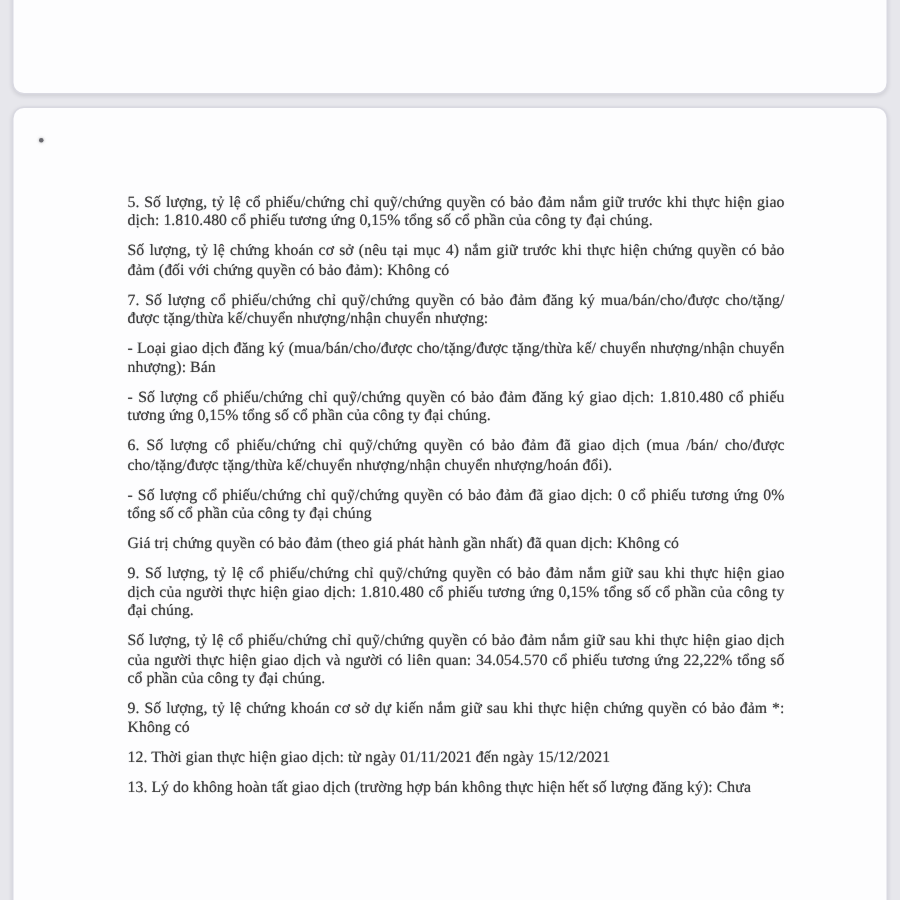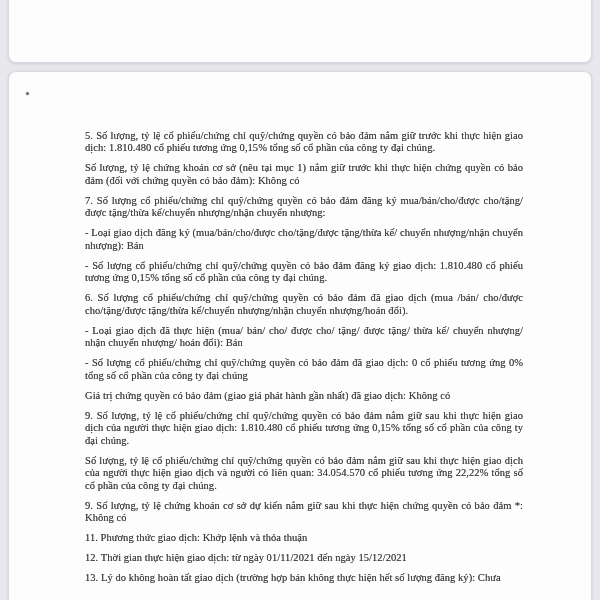--- a/index.html
+++ b/index.html
@@ -63,27 +63,25 @@
 <div class="page-card prev">
   
 </div>
 
 <div class="page-card cur"></div>
 
 <div class="ink-speck"></div>
 
 <div class="doc-content">
   <p>5. Số lượng, tỷ lệ cổ phiếu/chứng chỉ quỹ/chứng quyền có bảo đảm nắm giữ trước khi thực hiện giao dịch: 1.810.480 cổ phiếu tương ứng 0,15% tổng số cổ phần của công ty đại chúng.</p>
-  <p>Số lượng, tỷ lệ chứng khoán cơ sở (nêu tại mục 1) nắm giữ trước khi thực hiện chứng quyền có bảo đảm (đối với chứng quyền có bảo đảm): Không có</p>
+  <p>Số lượng, tỷ lệ chứng khoán cơ sở (nêu tại mục 4) nắm giữ trước khi thực hiện chứng quyền có bảo đảm (đối với chứng quyền có bảo đảm): Không có</p>
   <p>7. Số lượng cổ phiếu/chứng chỉ quỹ/chứng quyền có bảo đảm đăng ký mua/bán/cho/được cho/tặng/được tặng/thừa kế/chuyển nhượng/nhận chuyển nhượng:</p>
   <p>- Loại giao dịch đăng ký (mua/bán/cho/được cho/tặng/được tặng/thừa kế/ chuyển nhượng/nhận chuyển nhượng): Bán</p>
   <p>- Số lượng cổ phiếu/chứng chỉ quỹ/chứng quyền có bảo đảm đăng ký giao dịch: 1.810.480 cổ phiếu tương ứng 0,15% tổng số cổ phần của công ty đại chúng.</p>
   <p>6. Số lượng cổ phiếu/chứng chỉ quỹ/chứng quyền có bảo đảm đã giao dịch (mua /bán/ cho/được cho/tặng/được tặng/thừa kế/chuyển nhượng/nhận chuyển nhượng/hoán đổi).</p>
-  <p>- Loại giao dịch đã thực hiện (mua/ bán/ cho/ được cho/ tặng/ được tặng/ thừa kế/ chuyển nhượng/ nhận chuyển nhượng/ hoán đổi): Bán</p>
   <p>- Số lượng cổ phiếu/chứng chỉ quỹ/chứng quyền có bảo đảm đã giao dịch: 0 cổ phiếu tương ứng 0% tổng số cổ phần của công ty đại chúng</p>
-  <p>Giá trị chứng quyền có bảo đảm (giao giá phát hành gần nhất) đã giao dịch: Không có</p>
+  <p>Giá trị chứng quyền có bảo đảm (theo giá phát hành gần nhất) đã quan dịch: Không có</p>
   <p>9. Số lượng, tỷ lệ cổ phiếu/chứng chỉ quỹ/chứng quyền có bảo đảm nắm giữ sau khi thực hiện giao dịch của người thực hiện giao dịch: 1.810.480 cổ phiếu tương ứng 0,15% tổng số cổ phần của công ty đại chúng.</p>
   <p>Số lượng, tỷ lệ cổ phiếu/chứng chỉ quỹ/chứng quyền có bảo đảm nắm giữ sau khi thực hiện giao dịch của người thực hiện giao dịch và người có liên quan: 34.054.570 cổ phiếu tương ứng 22,22% tổng số cổ phần của công ty đại chúng.</p>
   <p>9. Số lượng, tỷ lệ chứng khoán cơ sở dự kiến nắm giữ sau khi thực hiện chứng quyền có bảo đảm *: Không có</p>
-  <p>11. Phương thức giao dịch: Khớp lệnh và thỏa thuận</p>
   <p>12. Thời gian thực hiện giao dịch: từ ngày 01/11/2021 đến ngày 15/12/2021</p>
   <p>13. Lý do không hoàn tất giao dịch (trường hợp bán không thực hiện hết số lượng đăng ký): Chưa</p>
 </div>
 
 </body></html>

